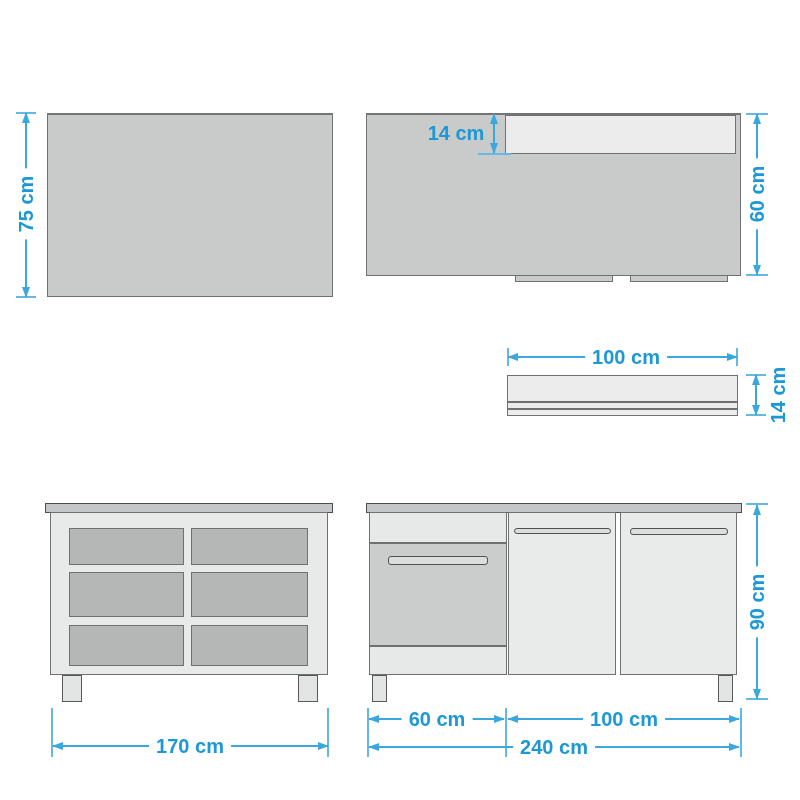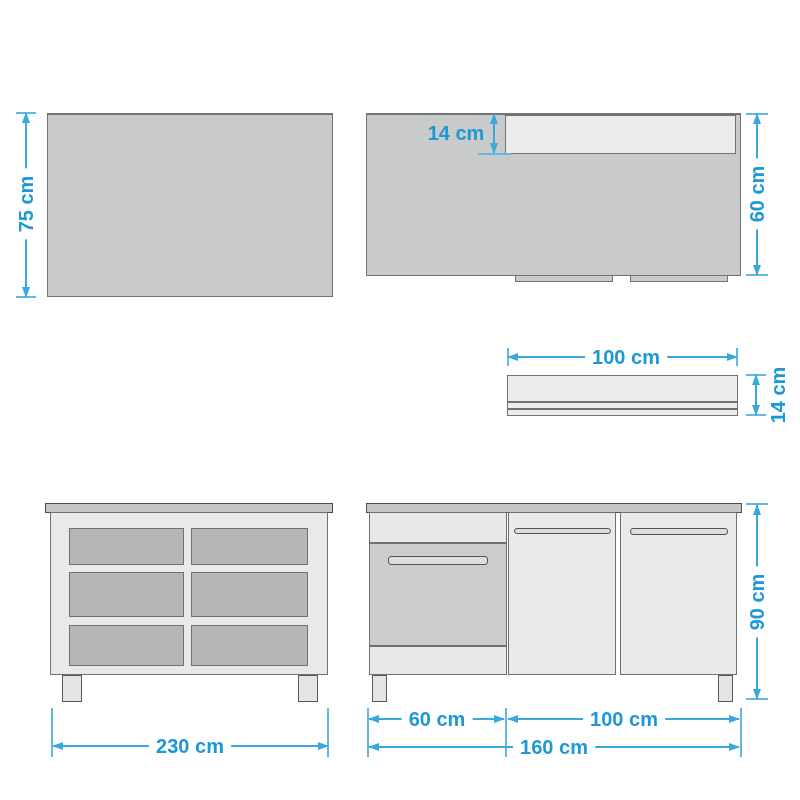--- a/index.html
+++ b/index.html
@@ -110,21 +110,21 @@
   <div class="abs comp" style="left:191px;top:572px;width:117px;height:45px;"></div>
   <div class="abs comp" style="left:69px;top:625px;width:115px;height:41px;"></div>
   <div class="abs comp" style="left:191px;top:625px;width:117px;height:41px;"></div>
   <div class="abs leg" style="left:62px;top:675px;width:20px;height:27px;"></div>
   <div class="abs leg" style="left:298px;top:675px;width:20px;height:27px;"></div>
 
   <div>
     <div class="ext" style="left:51px;top:708px;height:49px;"></div>
     <div class="ext" style="left:327px;top:708px;height:49px;"></div>
     <div class="hline" style="left:53px;top:745px;width:275px;"></div>
-    <div class="dlabel" style="left:190px;top:746px;">230 cm</div>
+    <div class="dlabel" style="left:190px;top:746px;">170 cm</div>
   </div>
 
   <div class="abs ctop" style="left:366px;top:503px;width:376px;height:10px;"></div>
 
   <div class="abs drawer" style="left:369px;top:512px;width:138px;height:31px;"></div>
   <div class="abs appl" style="left:369px;top:543px;width:138px;height:103px;"></div>
   <div class="abs handle" style="left:388px;top:556px;width:100px;height:9px;"></div>
   <div class="abs drawer" style="left:369px;top:646px;width:138px;height:29px;"></div>
 
   <div class="abs door" style="left:508px;top:512px;width:108px;height:163px;"></div>
@@ -147,16 +147,16 @@
     <div class="ext" style="left:505px;top:708px;height:49px;"></div>
     <div class="ext" style="left:740px;top:708px;height:49px;"></div>
 
     <div class="hline" style="left:369px;top:718px;width:135px;"></div>
     <div class="dlabel" style="left:437px;top:719px;">60 cm</div>
 
     <div class="hline" style="left:508px;top:718px;width:231px;"></div>
     <div class="dlabel" style="left:624px;top:719px;">100 cm</div>
 
     <div class="hline" style="left:369px;top:746px;width:370px;"></div>
-    <div class="dlabel" style="left:554px;top:747px;">160 cm</div>
+    <div class="dlabel" style="left:554px;top:747px;">240 cm</div>
   </div>
 
 </div>
 
 </body></html>

